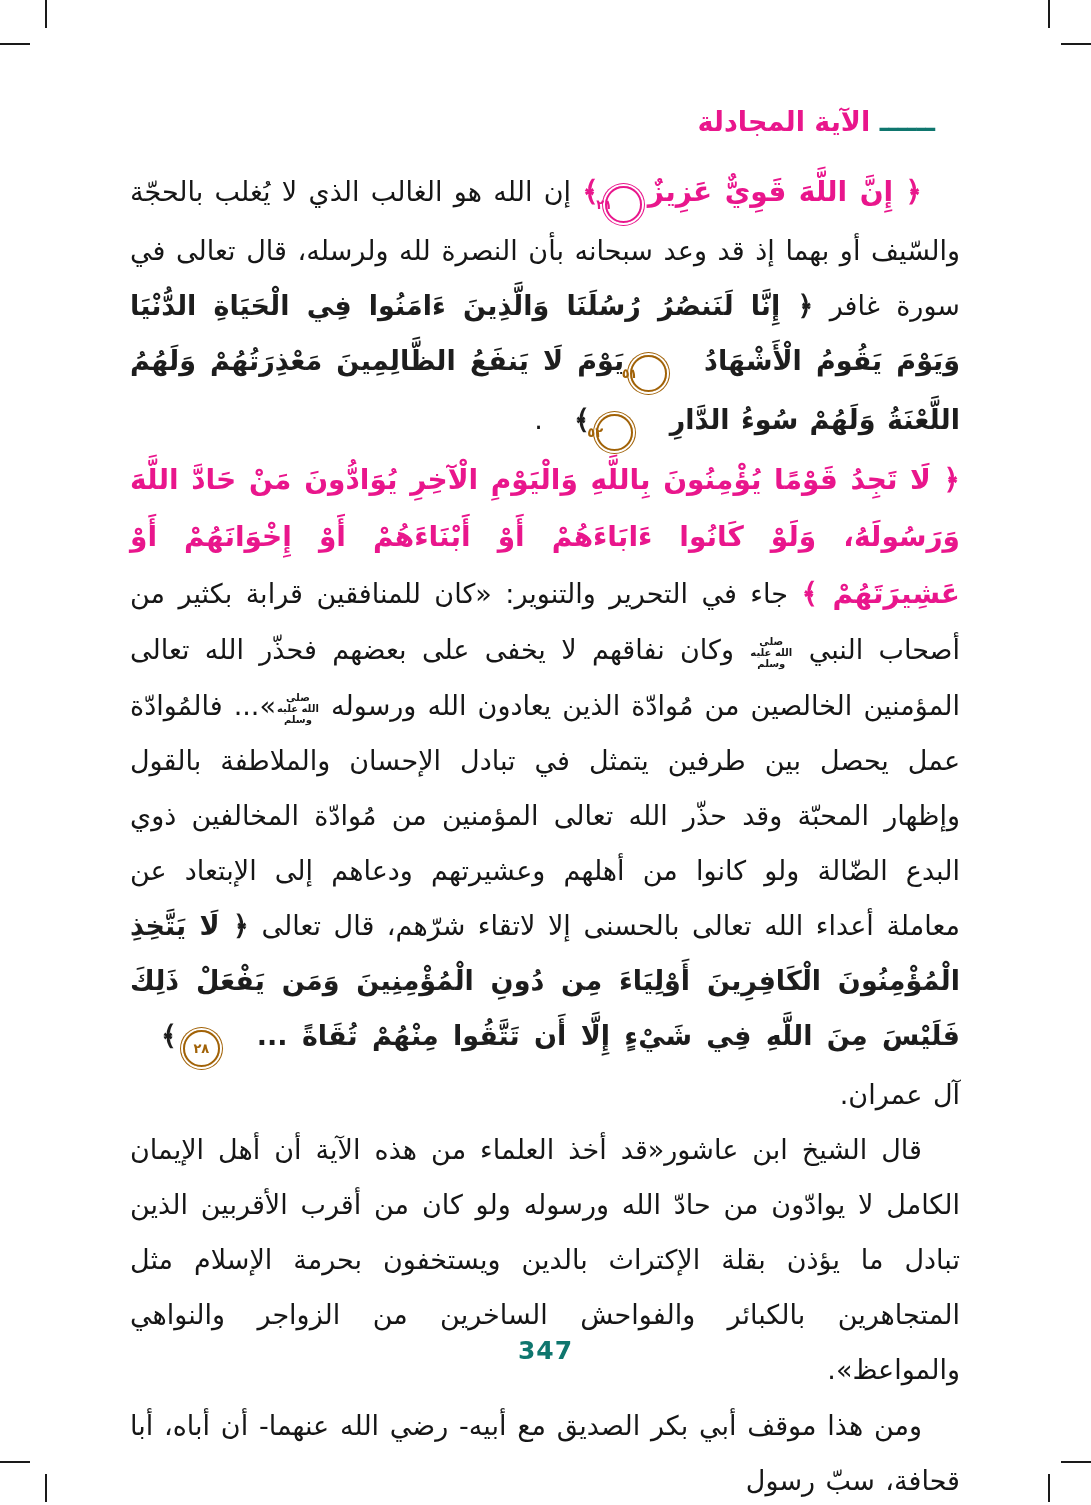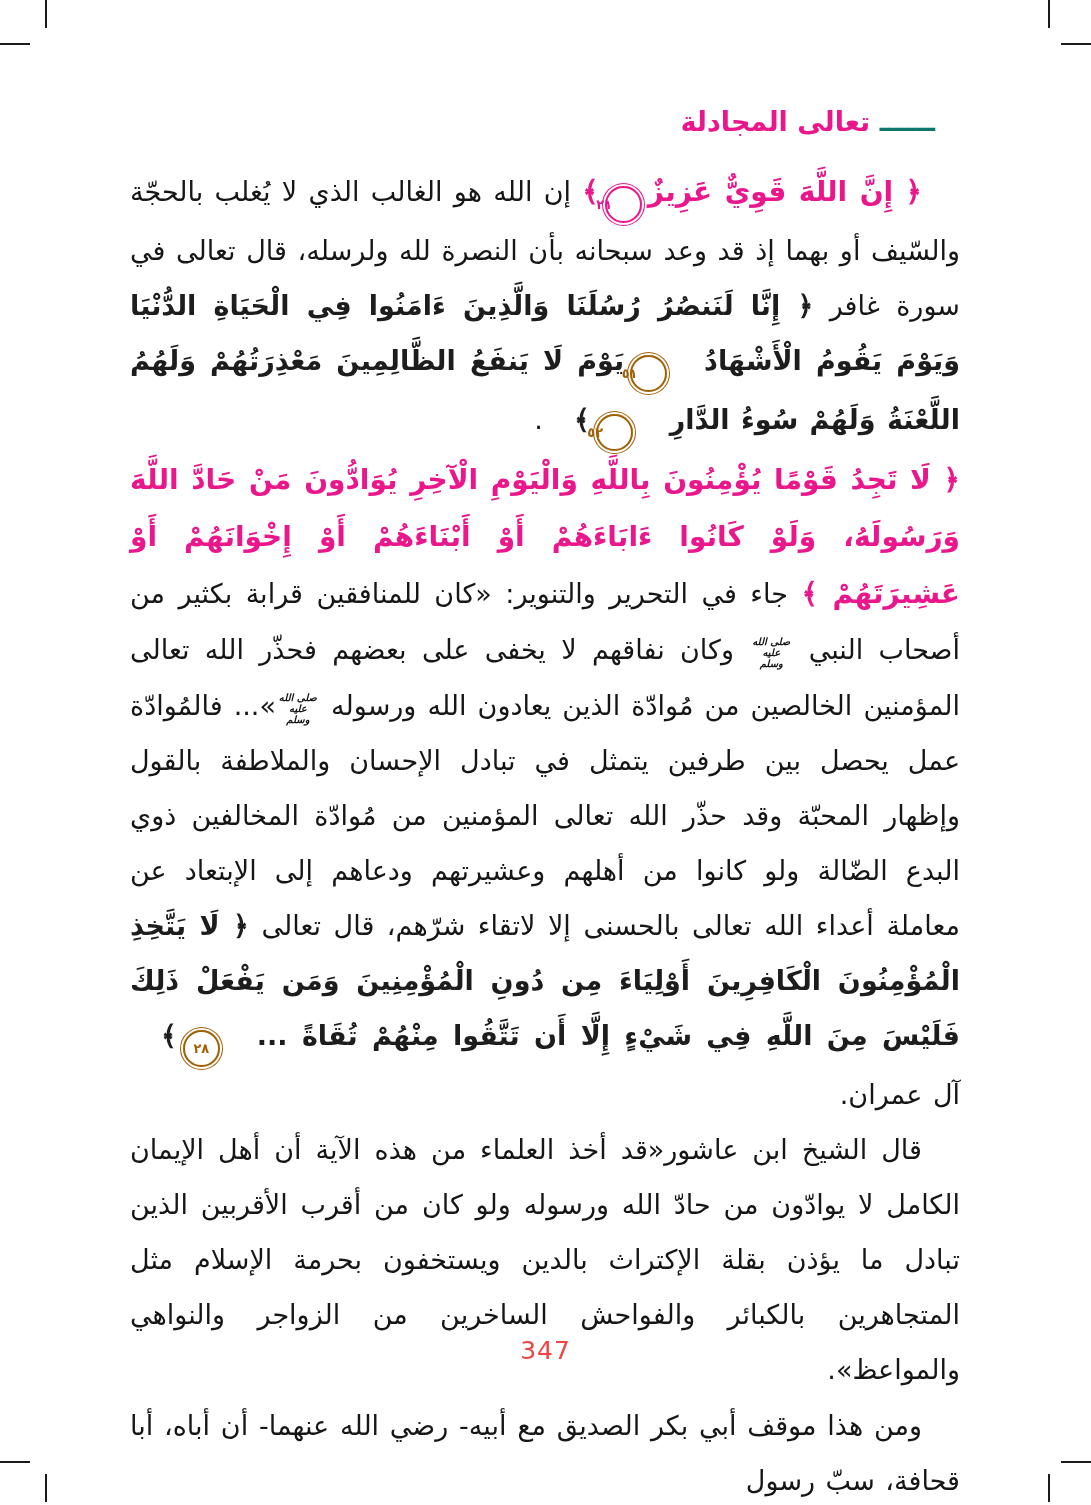--- a/index.html
+++ b/index.html
@@ -63,48 +63,48 @@
   .ayah.black{color:#a16207;}
 
   .saw{
     display:inline-block;
     width:44px;
     font-size:10px;line-height:1.1;font-weight:bold;
     text-align:center;
     vertical-align:-8px;
     color:#161616;
     word-spacing:0;
-    font-style:italic;
   }
 
   .page-number{
     position:absolute;
     top:1336px;left:0;width:100%;
     text-align:center;
-    font-size:25px;color:#ef4444;
+    font-size:25px;color:#0f766e;
     letter-spacing:1px;
+    font-weight:bold;
   }
 </style>
 </head>
 <body>
 
 <div class="page">
 
   <div class="crop v" style="left:45px;top:0;"></div>
   <div class="crop v" style="left:1048px;top:0;"></div>
   <div class="crop h" style="left:0;top:43px;"></div>
   <div class="crop h" style="left:1061px;top:43px;"></div>
   <div class="crop h" style="left:0;top:1461px;"></div>
   <div class="crop h" style="left:1061px;top:1461px;"></div>
   <div class="crop v" style="left:45px;top:1474px;"></div>
   <div class="crop v" style="left:1048px;top:1474px;"></div>
 
   <div class="header">
     <span class="dash">ــــــ</span>
-    <span>تعالى المجادلة</span>
+    <span>الآية المجادلة</span>
   </div>
 
   <div class="content" id="content">
       <p class="indent"><span class="run-quran-pink">﴿ إِنَّ اللَّهَ قَوِيٌّ عَزِيزٌ</span><span class="ayah pink">٢١</span><span class="run-quran-pink">﴾</span><span class="run-text"> إن الله هو الغالب الذي لا يُغلب بالحجّة والسّيف أو بهما إذ قد وعد سبحانه بأن النصرة لله ولرسله، قال تعالى في سورة غافر </span><span class="run-quran-black">﴿ إِنَّا لَنَنصُرُ رُسُلَنَا وَالَّذِينَ ءَامَنُوا فِي الْحَيَاةِ الدُّنْيَا وَيَوْمَ يَقُومُ الْأَشْهَادُ</span><span class="ayah black">٥١</span><span class="run-quran-black">يَوْمَ لَا يَنفَعُ الظَّالِمِينَ مَعْذِرَتُهُمْ وَلَهُمُ اللَّعْنَةُ وَلَهُمْ سُوءُ الدَّارِ</span><span class="ayah black">٥٢</span><span class="run-quran-black">﴾</span><span class="run-text">.</span></p>
       <p><span class="run-quran-pink">﴿ لَا تَجِدُ قَوْمًا يُؤْمِنُونَ بِاللَّهِ وَالْيَوْمِ الْآخِرِ يُوَادُّونَ مَنْ حَادَّ اللَّهَ وَرَسُولَهُ، وَلَوْ كَانُوا ءَابَاءَهُمْ أَوْ أَبْنَاءَهُمْ أَوْ إِخْوَانَهُمْ أَوْ عَشِيرَتَهُمْ ﴾</span><span class="run-text"> جاء في التحرير والتنوير: «كان للمنافقين قرابة بكثير من أصحاب النبي </span><span class="saw">صلى الله عليه وسلم</span><span class="run-text"> وكان نفاقهم لا يخفى على بعضهم فحذّر الله تعالى المؤمنين الخالصين من مُوادّة الذين يعادون الله ورسوله </span><span class="saw">صلى الله عليه وسلم</span><span class="run-text">»... فالمُوادّة عمل يحصل بين طرفين يتمثل في تبادل الإحسان والملاطفة بالقول وإظهار المحبّة وقد حذّر الله تعالى المؤمنين من مُوادّة المخالفين ذوي البدع الضّالة ولو كانوا من أهلهم وعشيرتهم ودعاهم إلى الإبتعاد عن معاملة أعداء الله تعالى بالحسنى إلا لاتقاء شرّهم، قال تعالى </span><span class="run-quran-black">﴿ لَا يَتَّخِذِ الْمُؤْمِنُونَ الْكَافِرِينَ أَوْلِيَاءَ مِن دُونِ الْمُؤْمِنِينَ وَمَن يَفْعَلْ ذَلِكَ فَلَيْسَ مِنَ اللَّهِ فِي شَيْءٍ إِلَّا أَن تَتَّقُوا مِنْهُمْ تُقَاةً ...</span><span class="ayah black">٢٨</span><span class="run-quran-black">﴾</span><span class="run-text"> آل عمران.</span></p>
       <p class="indent"><span class="run-text">قال الشيخ ابن عاشور«قد أخذ العلماء من هذه الآية أن أهل الإيمان الكامل لا يوادّون من حادّ الله ورسوله ولو كان من أقرب الأقربين الذين تبادل ما يؤذن بقلة الإكتراث بالدين ويستخفون بحرمة الإسلام مثل المتجاهرين بالكبائر والفواحش الساخرين من الزواجر والنواهي والمواعظ».</span></p>
       <p class="indent"><span class="run-text">ومن هذا موقف أبي بكر الصديق مع أبيه- رضي الله عنهما- أن أباه، أبا قحافة، سبّ رسول </span></p>
     </div>
 
   <div class="page-number">347</div>

